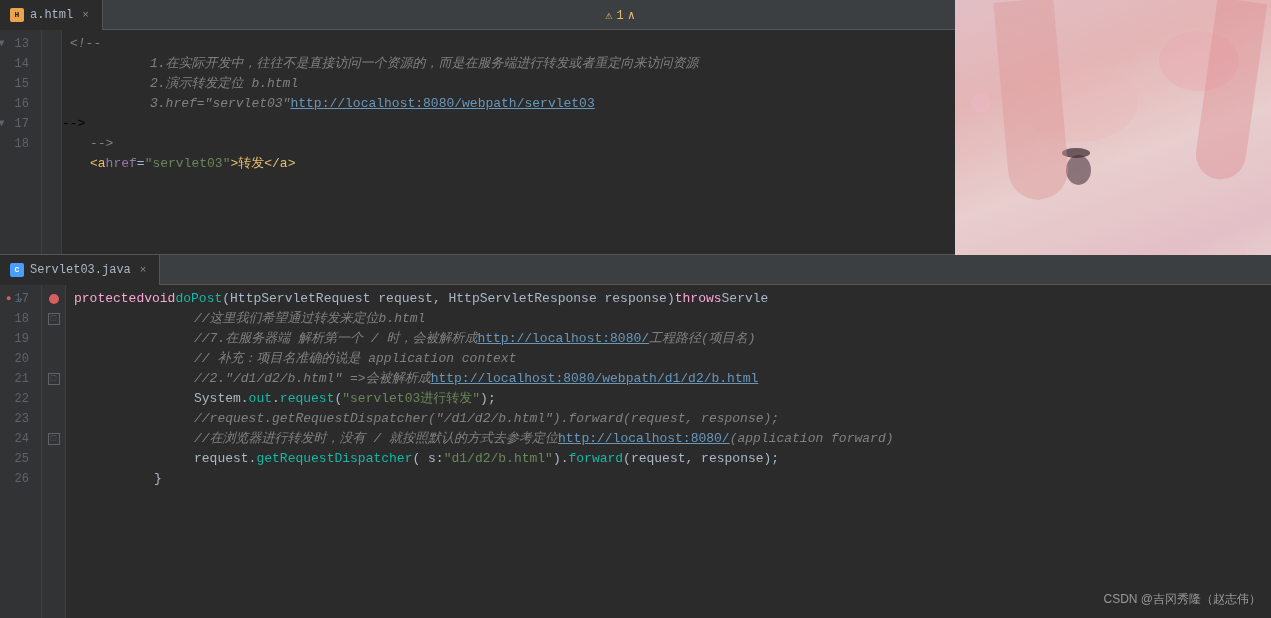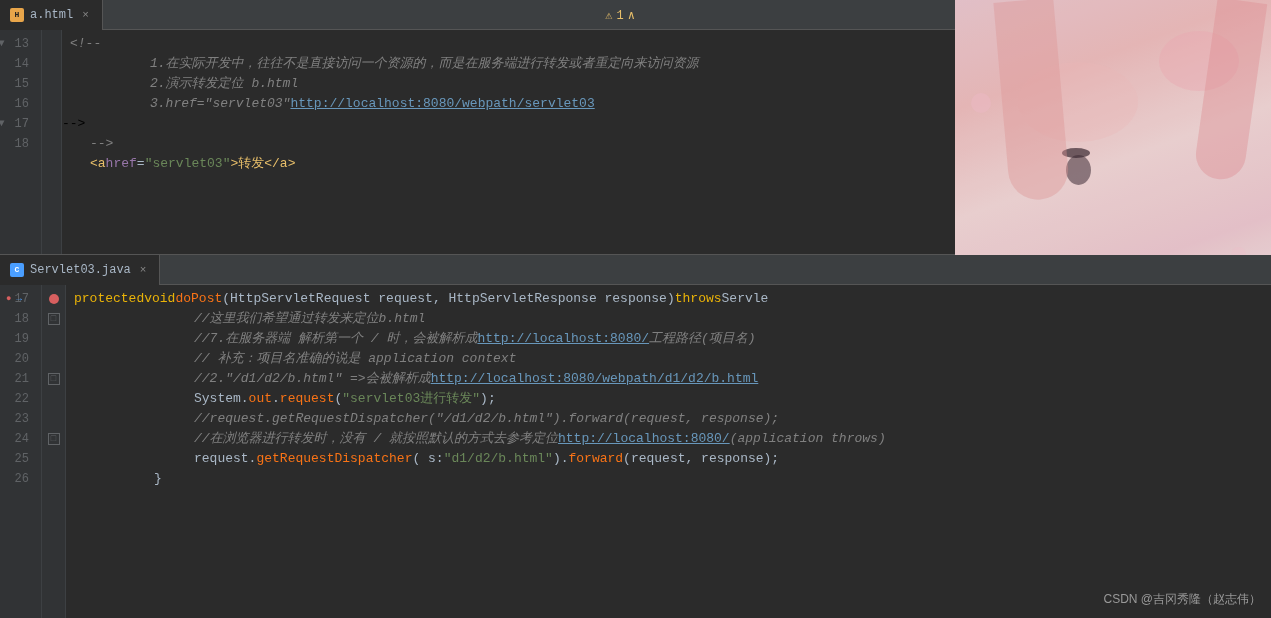--- a/index.html
+++ b/index.html
@@ -138,28 +138,28 @@
     .code-line {
       height: 20px;
       display: flex;
       align-items: center;
       padding: 0 8px;
       white-space: nowrap;
     }
 
     
     .c-comment { color: #808080; font-style: italic; }
-    .c-keyword { color: #eab308; }
+    .c-keyword { color: #f9a8d4; }
     .c-string { color: #6a8759; }
     .c-tag { color: #e8bf6a; }
     .c-attr { color: #9876aa; }
     .c-attr-value { color: #6a8759; }
     .c-url { color: #6897bb; text-decoration: underline; }
     .c-normal { color: #a9b7c6; }
-    .c-method { color: #f97316; }
+    .c-method { color: #14b8a6; }
 
     
     .gutter-area {
       width: 20px;
       padding: 4px 0;
       background: #313335;
       border-right: 1px solid #3d4043;
     }
 
     .gutter-line {
@@ -443,21 +443,21 @@
 
         <div class="code-line">
           <span style="display:inline-block;width:120px;"></span>
           <span class="c-comment">//request.getRequestDispatcher("/d1/d2/b.html").forward(request, response);</span>
         </div>
 
         <div class="code-line">
           <span style="display:inline-block;width:120px;"></span>
           <span class="c-comment">//在浏览器进行转发时，没有 / 就按照默认的方式去参考定位</span>
           <span class="c-url">http://localhost:8080/</span>
-          <span class="c-comment">(application throws)</span>
+          <span class="c-comment">(application forward)</span>
         </div>
 
         <div class="code-line">
           <span style="display:inline-block;width:120px;"></span>
           <span class="c-normal">request.</span>
           <span class="c-method">getRequestDispatcher</span>
           <span class="c-normal">( s: </span>
           <span class="c-string">"d1/d2/b.html"</span>
           <span class="c-normal">).</span>
           <span class="c-method">forward</span>

